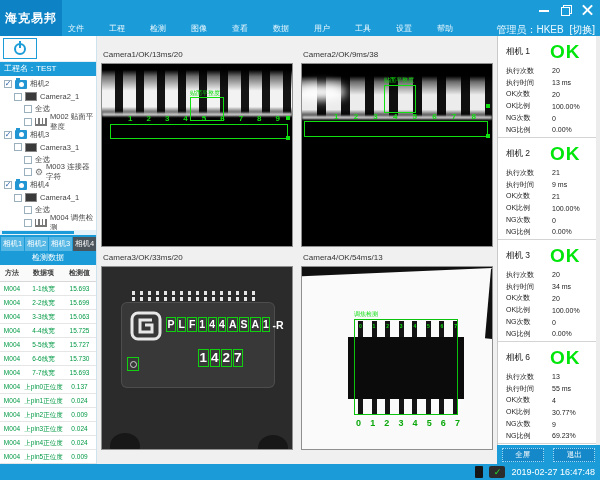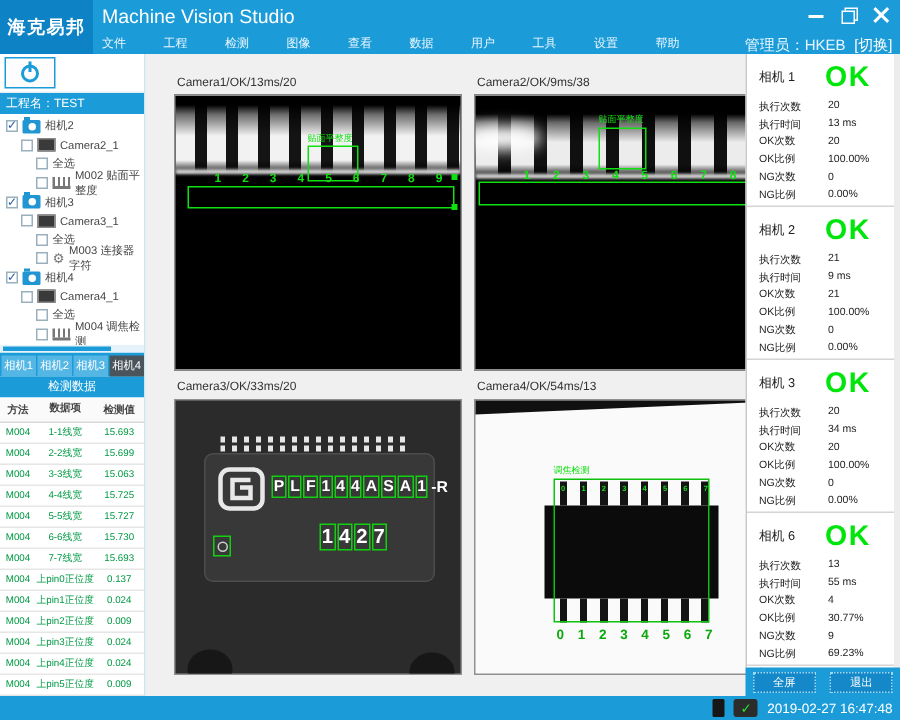--- a/index.html
+++ b/index.html
@@ -54,21 +54,21 @@
   .table-title { height:30px; background:#1b9cd9; color:#fff; font-size:8px; line-height:14px; text-align:center; }
 
   .dtable { position:absolute; left:0; top:229px; width:96px; bottom:0; display:flex; flex-direction:column; background:#fff; }
   .dhead { display:flex; height:17px; background:#fafafa; border-bottom:1px solid #d8d8d8; }
   .dhead span { font-size:7px; font-weight:bold; color:#444; display:flex; align-items:center; justify-content:center; }
   .drow { flex:1; display:flex; border-bottom:1px solid #e6e6e6; min-height:0; }
   .drow span { color:#009944; font-size:6.5px; display:flex; align-items:center; justify-content:center; text-align:center; }
   .c0 { width:24px; flex:none; } .c1 { width:39px; flex:none; word-break:break-all; line-height:1.15; } .c2 { width:33px; flex:none; }
 
   
-  .main { position:absolute; left:112px; top:36px; width:400px; height:428px; background:#f0f0f0; }
+  .main { position:absolute; left:97px; top:36px; width:400px; height:428px; background:#f0f0f0; }
   .cam-cell { position:absolute; width:196px; }
   .cam-caption { height:13px; font-size:8px; color:#333; padding-left:2px; }
   .cam-img { position:relative; width:192px; height:184px; border:1px solid #8f8f8f; background:#000; overflow:hidden; }
   .pos1 { left:4px; top:14px; } .pos2 { left:204px; top:14px; }
   .pos3 { left:4px; top:217px; } .pos4 { left:204px; top:217px; }
 
   
   .teeth { position:absolute; left:0; right:0; }
   .t1 { top:6px; height:46px; background:repeating-linear-gradient(90deg,#f2f2f2 0 13px,#141414 13px 21px); }
   .t2 { top:12px; height:42px; background:repeating-linear-gradient(90deg,#ececec 0 15px,#101010 15px 24px); }
@@ -130,21 +130,20 @@
                 font-size:9px; line-height:12px; text-align:center; font-weight:bold; }
   .timestamp { color:#fff; font-size:9px; }
 </style>
 </head>
 <body>
 
 <div id="app">
 
   <div class="titlebar">
     <div class="logo">海克易邦</div>
-    <div class="app-title">Machine Vision Studio</div>
     <div class="menubar">
       <span class="menu-item">文件</span>
       <span class="menu-item">工程</span>
       <span class="menu-item">检测</span>
       <span class="menu-item">图像</span>
       <span class="menu-item">查看</span>
       <span class="menu-item">数据</span>
       <span class="menu-item">用户</span>
       <span class="menu-item">工具</span>
       <span class="menu-item">设置</span>

